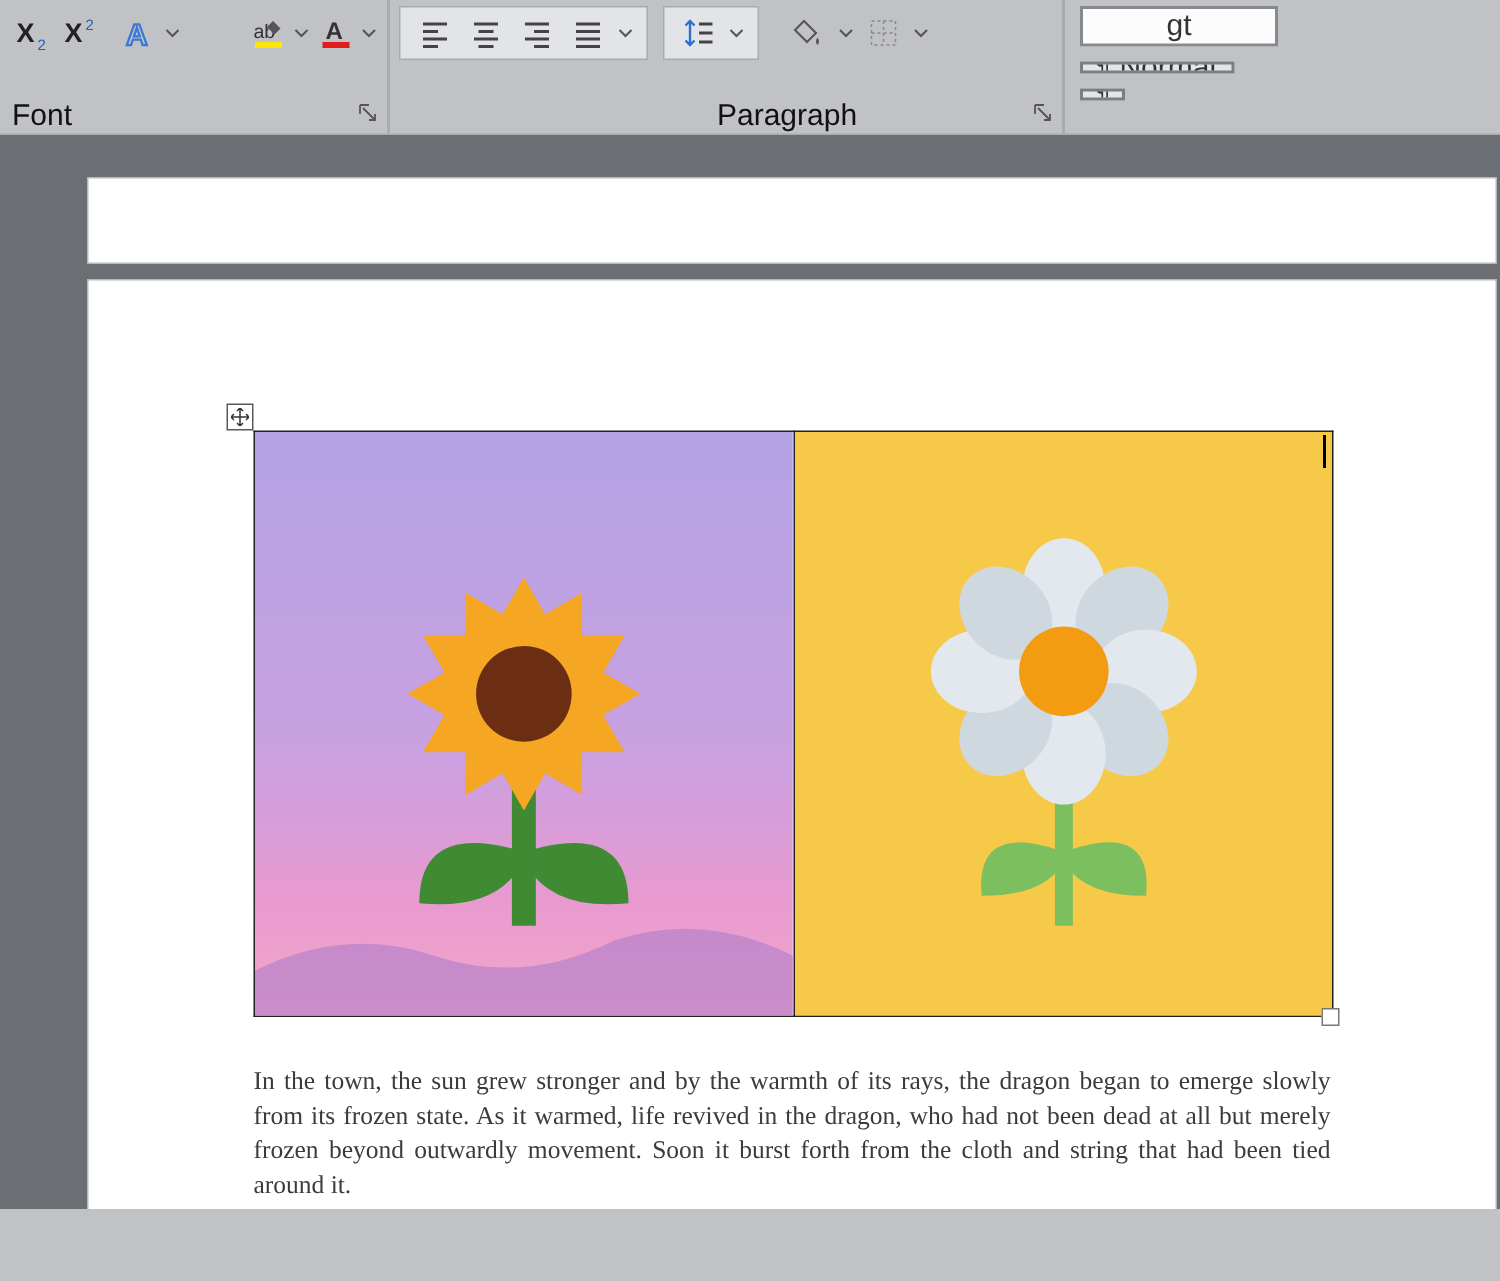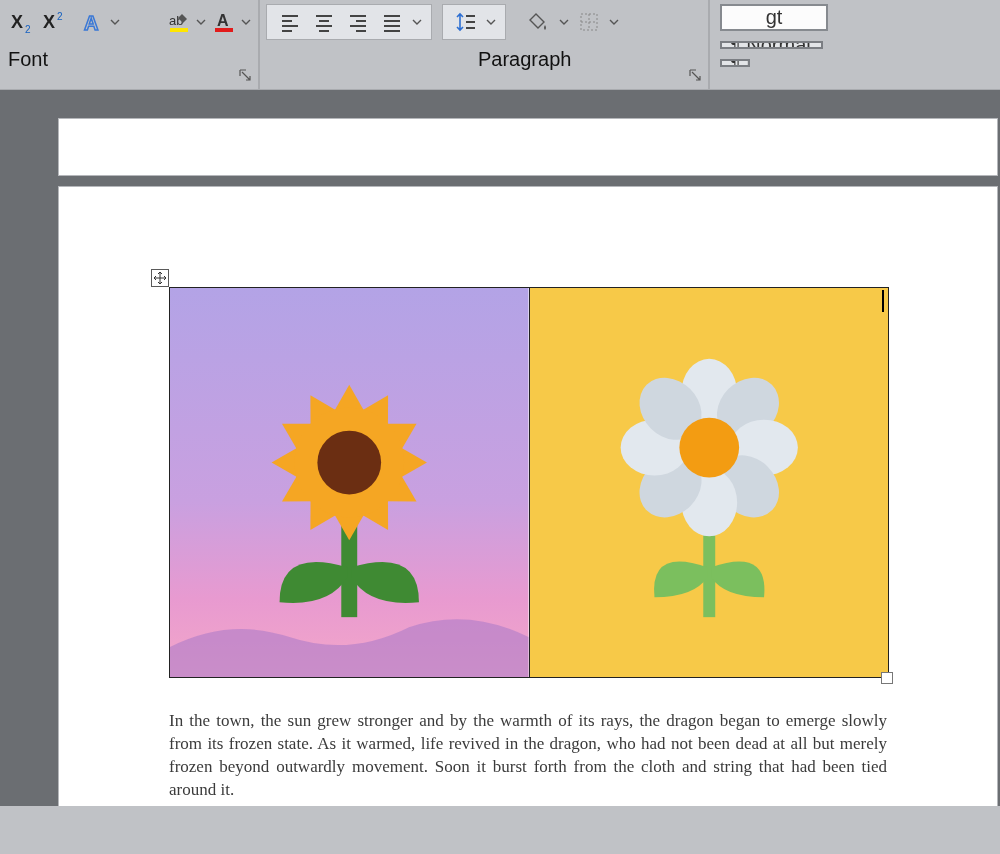--- a/index.html
+++ b/index.html
@@ -3,33 +3,33 @@
 <meta charset="utf-8">
 <style>
 * { box-sizing: border-box; margin: 0; padding: 0; }
 body { font-family: "Segoe UI", Arial, sans-serif; background: #c0c2c6; width: 1000px; height: 854px; overflow: hidden; }
 
 
 .ribbon { background: #c0c2c6; height: 90px; display: flex; border-bottom: 1px solid #a9abaf; }
 .group { position: relative; border-right: 2px solid #a9abaf; padding: 4px 6px 22px 6px; display: flex; flex-direction: column; }
 .group:last-child { border-right: none; flex: 1; }
 .group-buttons { display: flex; align-items: center; gap: 2px; height: 36px; }
-.group-label { position: absolute; bottom: 18px; left: 8px; font-size: 20px; color: #111; }
+.group-label { position: absolute; bottom: 0; left: 8px; font-size: 20px; color: #111; }
 .dialog-launch { position: absolute; bottom: 7px; right: 6px; width: 14px; height: 14px; cursor: pointer; }
 .dialog-launch svg { width: 14px; height: 14px; }
 
 .btn { display:inline-flex; align-items:center; justify-content:center; min-width:30px; height:30px; padding:2px; cursor:pointer; border-radius:2px; }
 .btn svg { display:block; }
 .dd { width:12px; display:inline-flex; align-items:center; justify-content:center; height:30px; cursor:pointer; }
 .dd svg { width:10px; height:10px; }
 
 .box { background:#e2e4e8; border:1px solid #a9abaf; padding:4px 8px; display:flex; align-items:center; gap:4px; height:36px; }
 
 .style-area { display:flex; gap:10px; padding:4px 4px 22px 10px; align-items:flex-start; }
-.style-input { background:#fcfcfc; border:2px solid #868a8f; width:108px; height:30px; font-size:20px; text-align:center; color:#333; }
+.style-input { background:#fcfcfc; border:2px solid #868a8f; width:132px; height:30px; font-size:20px; text-align:center; color:#333; }
 .style-item { background:#e3e5e8; border:2px solid #7b7e83; width:103px; height:30px; font-size:20px; padding:0 8px; display:flex; align-items:center; color:#333; white-space:nowrap; overflow:hidden; }
 .style-item.cut { width:30px; }
 
 
 .doc-bg { background:#6b6e72; height:716px; padding:28px 13px 0 58px; overflow:hidden; }
 .page-strip { background:#fff; width:940px; height:58px; border:1px solid #b5b7bb; }
 .page-gap { height:10px; }
 .page { background:#fff; width:940px; min-height:700px; border:1px solid #b5b7bb; padding:100px 110px 40px 110px; position:relative; }
 
 .tbl-wrapper { position:relative; }

